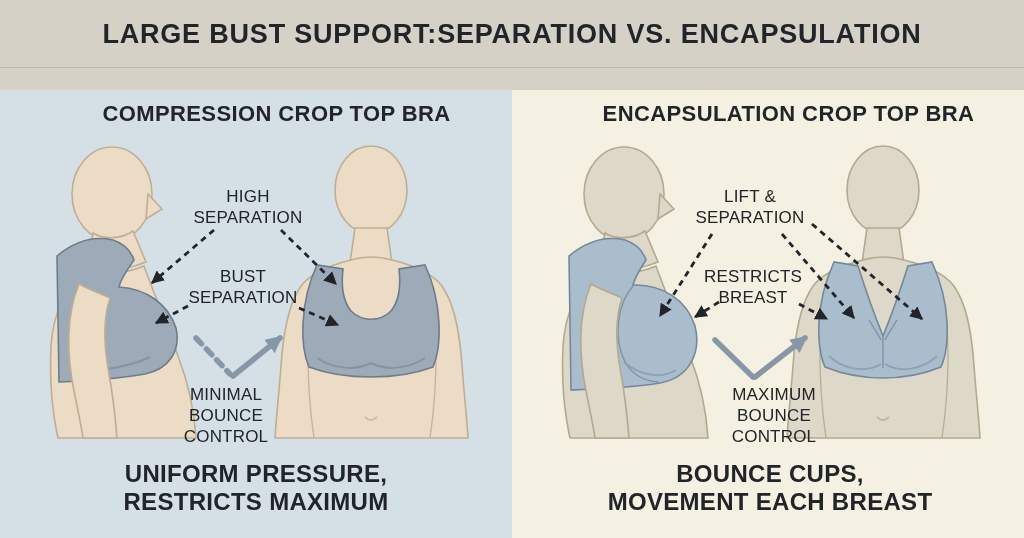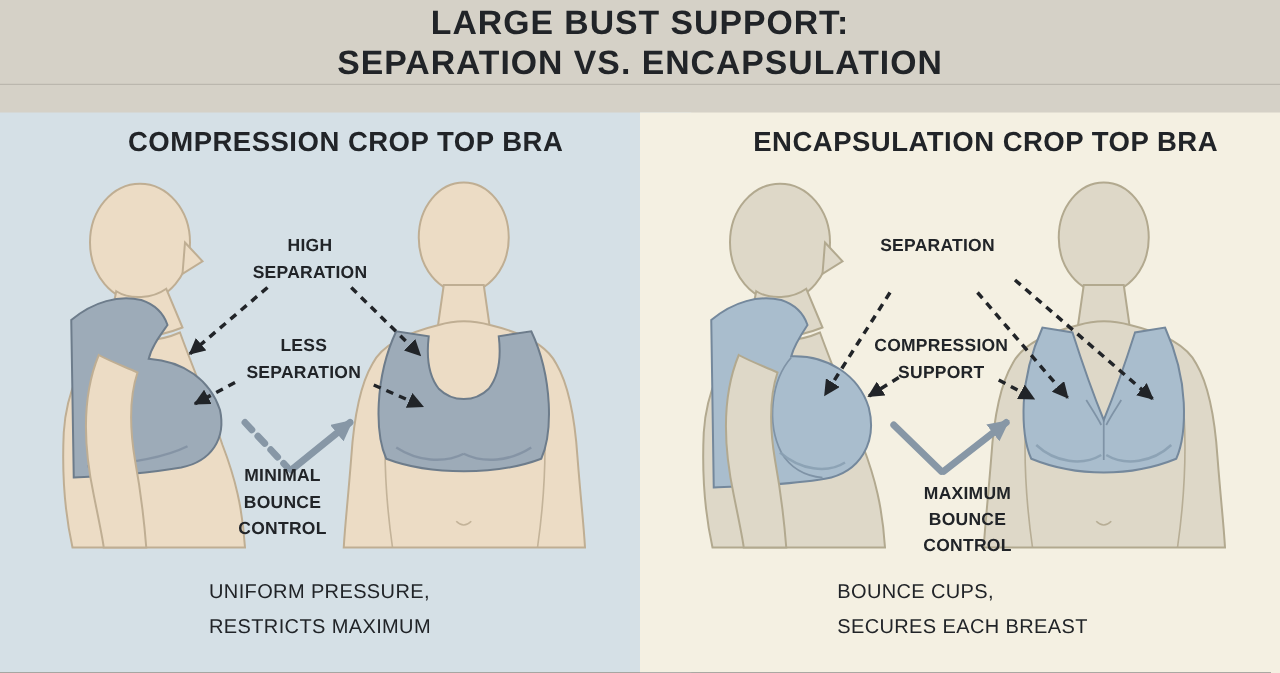--- a/index.html
+++ b/index.html
@@ -3,47 +3,47 @@
 <meta charset="utf-8">
 <style>
   html,body{margin:0;padding:0;background:#777;}
   .canvas{
     position:relative;width:1024px;height:538px;overflow:hidden;
     font-family:"Liberation Sans",sans-serif;
     background:var(--header-bg,#d5d1c7);
   }
   .header{
     position:absolute;left:0;top:0;width:1024px;height:68px;
-    display:flex;flex-direction:column;align-items:center;justify-content:center;
+    display:flex;align-items:center;justify-content:center;
     background:var(--header-bg,#d5d1c7);
     border-bottom:1px solid rgba(0,0,0,.12);
     box-sizing:border-box;
   }
   .header .t{
     font-size:27px;font-weight:700;letter-spacing:.8px;line-height:32px;
     color:var(--ink,#212428);white-space:nowrap;
   }
   .panel{position:absolute;top:90px;width:553px;height:448px;overflow:hidden;}
   .panel.left{left:0;background:var(--left-panel-bg,#d5e0e6);}
   .panel.right{left:512px;background:var(--right-panel-bg,#f4f0e2);}
   .panel-title{
     position:absolute;top:11px;left:0;width:100%;text-align:center;
     font-size:22px;font-weight:700;letter-spacing:.4px;color:var(--ink,#212428);
     white-space:nowrap;
   }
   svg.fig{position:absolute;left:0;top:0;width:512px;height:448px;display:block;}
   .ann{
     position:absolute;transform:translateX(-50%);text-align:center;
-    font-weight:700;font-size:14px;line-height:21px;letter-spacing:.2px;
+    font-weight:400;font-size:17px;line-height:21px;letter-spacing:.2px;
     color:var(--ink,#212428);white-space:nowrap;
   }
   .ann span{display:block;}
   .caption{
-    position:absolute;transform:translateX(-50%);
-    font-weight:400;font-size:16px;line-height:28px;letter-spacing:.3px;
+    position:absolute;transform:translateX(-50%);text-align:center;
+    font-weight:700;font-size:24px;line-height:28px;letter-spacing:.3px;
     color:var(--ink,#212428);white-space:nowrap;
   }
   .caption span{display:block;}
 
   
   .Lskin{fill:var(--left-skin,#ecdcc5);stroke:var(--left-skin-outline,#bfae93);stroke-width:1.6;}
   .Rskin{fill:var(--right-skin,#ded8c8);stroke:var(--right-skin-outline,#b2a98f);stroke-width:1.6;}
   .Lbra{fill:var(--left-bra,#9dabb8);stroke:var(--left-bra-outline,#6d7c8b);stroke-width:1.6;}
   .Rbra{fill:var(--right-bra,#a9bdcd);stroke:var(--right-bra-outline,#74889c);stroke-width:1.6;}
   .Ldetail{stroke:var(--left-bra-shade,#7f8fa0);stroke-width:2;fill:none;opacity:.8;}
@@ -111,24 +111,24 @@
       </g>
     </svg>
 
     <div class="panel-title">COMPRESSION CROP TOP BRA</div>
 
     <div class="ann" style="left:248px;top:96px;">
       <span>HIGH</span>
       <span>SEPARATION</span>
     </div>
     <div class="ann" style="left:243px;top:176px;">
-      <span>LESS</span>
+      <span>BUST</span>
       <span>SEPARATION</span>
     </div>
-    <div class="ann" style="left:226px;top:280px;">
+    <div class="ann" style="left:226px;top:294px;">
       <span>MINIMAL</span>
       <span>BOUNCE</span>
       <span>CONTROL</span>
     </div>
     <div class="caption" style="left:256px;top:370px;">
       <span>UNIFORM PRESSURE,</span>
       <span>RESTRICTS MAXIMUM</span>
     </div>
   </div>
 
@@ -177,30 +177,31 @@
         <path class="dash" d="M207,212 L183,227" marker-end="url(#Rah)"></path>
         <path class="dash" d="M287,214 L315,229" marker-end="url(#Rah)"></path>
         <path class="motion" d="M203,250 L241,287"></path>
         <path class="motion" d="M243,287 L293,248" marker-end="url(#Rahg)"></path>
       </g>
     </svg>
 
     <div class="panel-title">ENCAPSULATION CROP TOP BRA</div>
 
     <div class="ann" style="left:238px;top:96px;">
+      <span>LIFT &amp;</span>
       <span>SEPARATION</span>
     </div>
     <div class="ann" style="left:241px;top:176px;">
-      <span>COMPRESSION</span>
-      <span>SUPPORT</span>
+      <span>RESTRICTS</span>
+      <span>BREAST</span>
     </div>
     <div class="ann" style="left:262px;top:294px;">
       <span>MAXIMUM</span>
       <span>BOUNCE</span>
       <span>CONTROL</span>
     </div>
     <div class="caption" style="left:258px;top:370px;">
       <span>BOUNCE CUPS,</span>
-      <span>SECURES EACH BREAST</span>
+      <span>MOVEMENT EACH BREAST</span>
     </div>
   </div>
 
 </div>
 
 </body></html>

